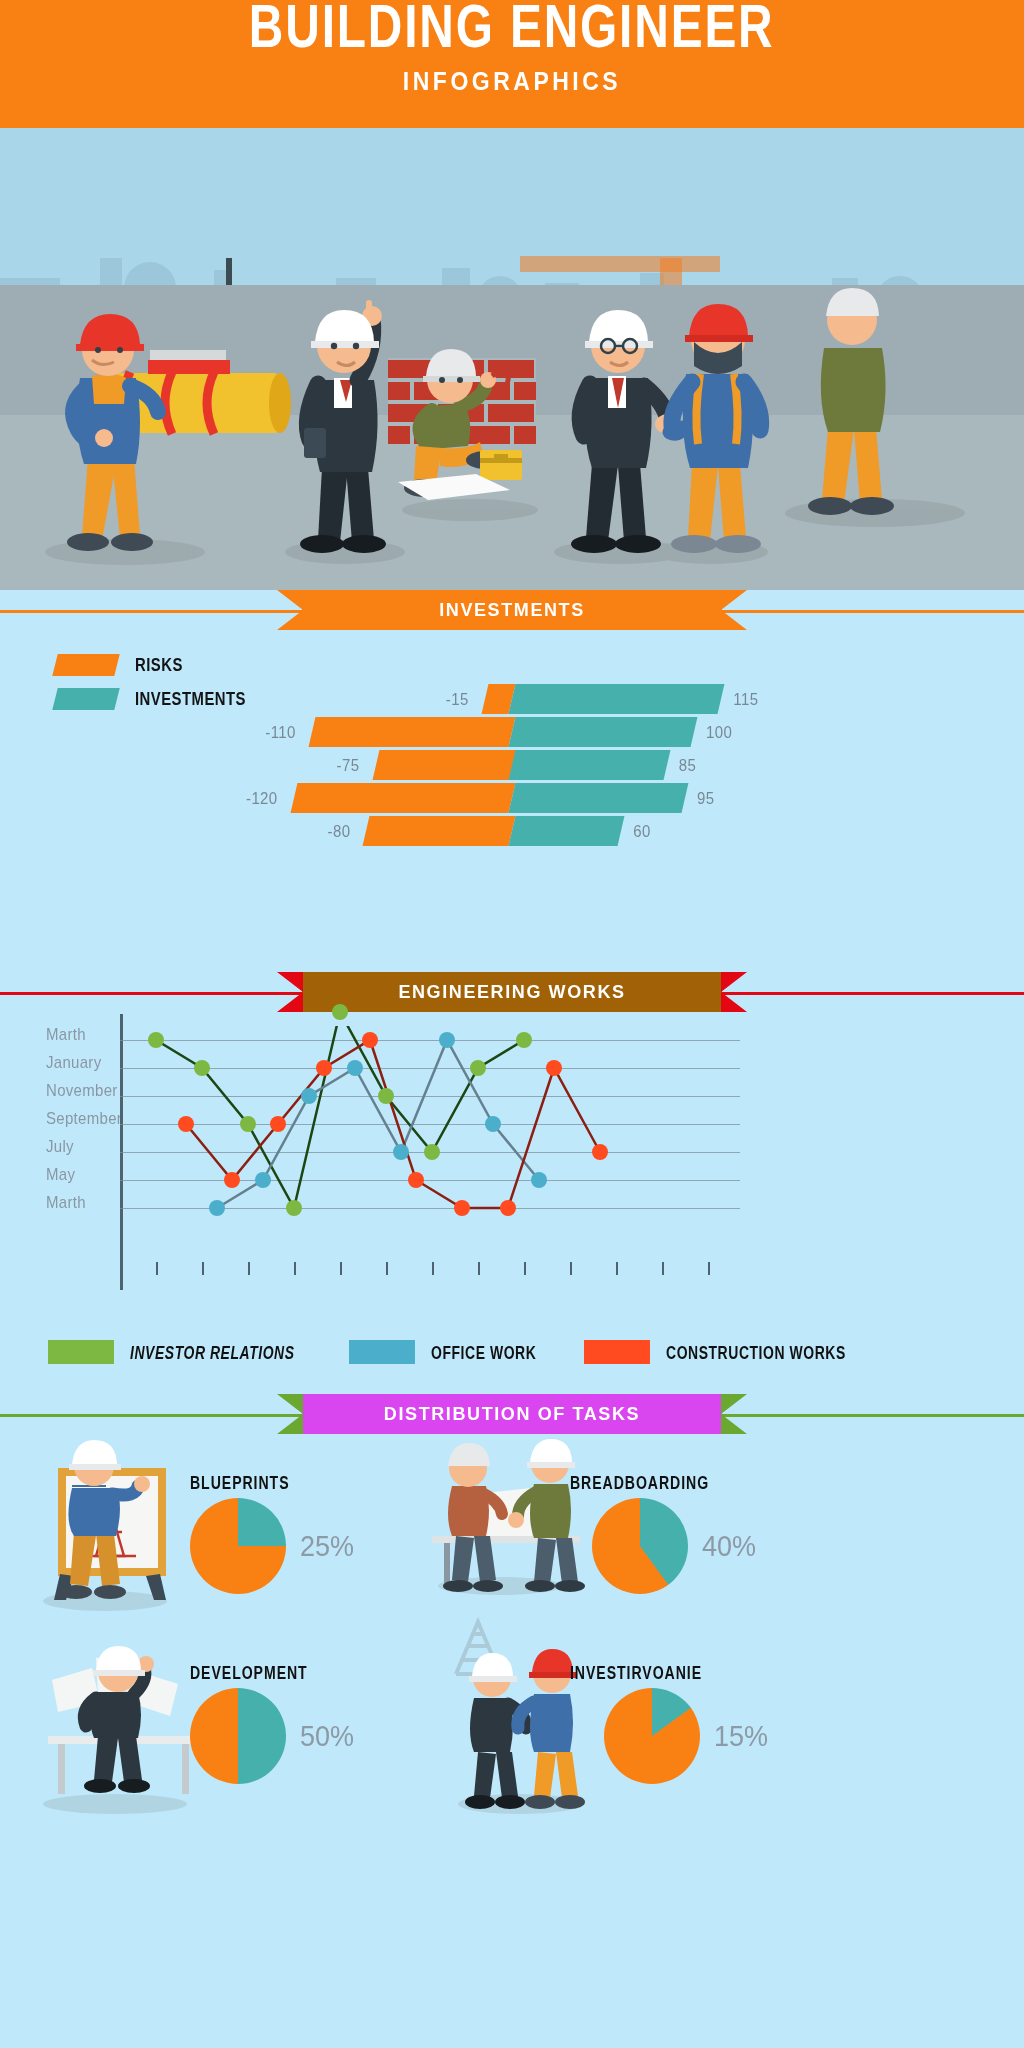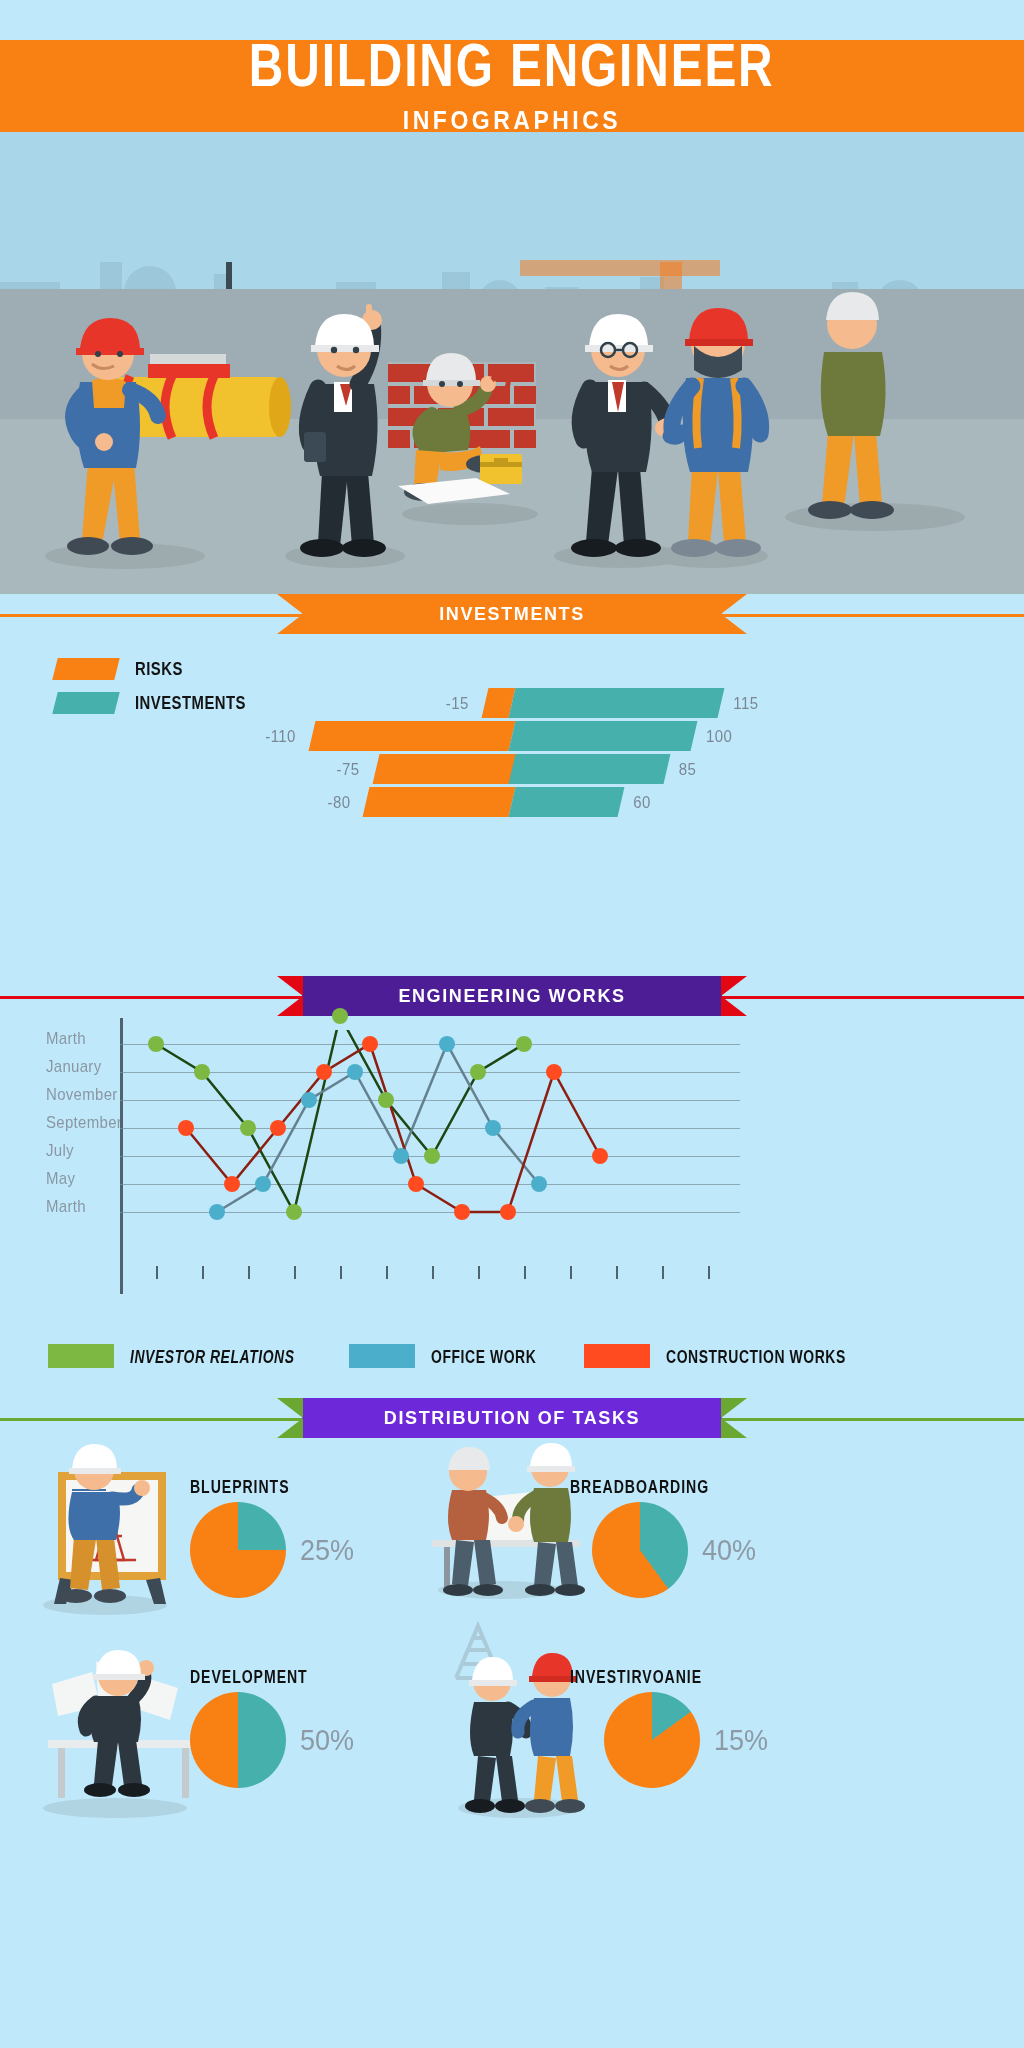--- a/index.html
+++ b/index.html
@@ -6,25 +6,24 @@
   body {
     width: 1024px; height: 2048px;
     font-family: "Liberation Sans", sans-serif;
     background: #bfe9fb;
     overflow: hidden;
     position: relative;
   }
 
   
   .header {
-    height: 92px; background: #f98012;
+    height: 128px; background: #f98012;
     display: flex; flex-direction: column;
-    align-items: center; justify-content: center;
+    align-items: center; justify-content: flex-start;
     position: relative;
-    margin-top: 40px;
   }
   .header h1 {
     color: #fff; font-size: 52px; font-weight: 700;
     letter-spacing: 2px; line-height: 1;
     transform: scaleX(0.92) scaleY(1.18);
     font-family: "Liberation Sans", sans-serif;
   }
   .header h2 {
     color: #fff; font-size: 23px; font-weight: 700;
     letter-spacing: 3.5px; margin-top: 16px;
@@ -359,31 +358,37 @@
         <div class="bar-lbl-neg" data-name="bar-label-negative" style="right: calc(50% + 216.2px);">-110</div>
         <div class="bar-lbl-pos" data-name="bar-label-positive" style="left: calc(50% + 194px);">100</div>
       </div>
       <div class="bar-row" data-name="bar-row">
         <div class="bar-neg" data-name="bar-segment-risks" style="width: 136.5px; background: rgb(249, 128, 18);"></div>
         <div class="bar-pos" data-name="bar-segment-investments" style="width: 154.7px; background: rgb(69, 176, 172);"></div>
         <div class="bar-lbl-neg" data-name="bar-label-negative" style="right: calc(50% + 152.5px);">-75</div>
         <div class="bar-lbl-pos" data-name="bar-label-positive" style="left: calc(50% + 166.7px);">85</div>
       </div>
       <div class="bar-row" data-name="bar-row">
+        <div class="bar-neg" data-name="bar-segment-risks" style="width: 218.4px; background: rgb(249, 128, 18);"></div>
+        <div class="bar-pos" data-name="bar-segment-investments" style="width: 172.9px; background: rgb(69, 176, 172);"></div>
+        <div class="bar-lbl-neg" data-name="bar-label-negative" style="right: calc(50% + 234.4px);">-120</div>
+        <div class="bar-lbl-pos" data-name="bar-label-positive" style="left: calc(50% + 184.9px);">95</div>
+      </div>
+      <div class="bar-row" data-name="bar-row">
         <div class="bar-neg" data-name="bar-segment-risks" style="width: 145.6px; background: rgb(249, 128, 18);"></div>
         <div class="bar-pos" data-name="bar-segment-investments" style="width: 109.2px; background: rgb(69, 176, 172);"></div>
         <div class="bar-lbl-neg" data-name="bar-label-negative" style="right: calc(50% + 161.6px);">-80</div>
         <div class="bar-lbl-pos" data-name="bar-label-positive" style="left: calc(50% + 121.2px);">60</div>
       </div>
     </div>
 </div>
 
 <div class="banner-wrap" data-name="section-banner-engineering">
   <div class="banner-line" data-name="banner-line" style="background: rgb(227, 6, 19);"></div>
-  <div class="banner" data-name="banner-label-engineering" style="background: #4c1d95;">ENGINEERING WORKS</div>
+  <div class="banner" data-name="banner-label-engineering" style="background: #a16207;">ENGINEERING WORKS</div>
 </div>
 
 <div class="line-section" data-name="engineering-line-chart">
   <div class="ylabels" id="ylabels" data-name="y-axis-labels">
       <div class="ylab" data-name="y-axis-tick-label">Marth</div>
       <div class="ylab" data-name="y-axis-tick-label">January</div>
       <div class="ylab" data-name="y-axis-tick-label">November</div>
       <div class="ylab" data-name="y-axis-tick-label">September</div>
       <div class="ylab" data-name="y-axis-tick-label">July</div>
       <div class="ylab" data-name="y-axis-tick-label">May</div>
@@ -455,21 +460,21 @@
       </div>
       <div class="ll-item" data-name="legend-item-construction-works" style="margin-left: 40px;">
         <div class="ll-key" data-name="legend-swatch" style="background: rgb(255, 75, 31);"></div>
         <div class="ll-label" data-name="legend-label">CONSTRUCTION WORKS</div>
       </div>
     </div>
 </div>
 
 <div class="banner-wrap" data-name="section-banner-tasks">
   <div class="banner-line" data-name="banner-line" style="background: rgb(106, 168, 50);"></div>
-  <div class="banner" data-name="banner-label-tasks" style="background: #6d28d9;">DISTRIBUTION OF TASKS</div>
+  <div class="banner" data-name="banner-label-tasks" style="background: #d946ef;">DISTRIBUTION OF TASKS</div>
 </div>
 
 <div class="tasks" data-name="distribution-of-tasks">
 
   <svg class="scene" width="1024" height="420" data-name="tasks-illustrations-svg">
     <g fill="#a9c6d4" opacity=".6">
       <ellipse cx="105" cy="165" rx="62" ry="10"></ellipse>
       <ellipse cx="500" cy="150" rx="62" ry="9"></ellipse>
       <ellipse cx="115" cy="368" rx="72" ry="10"></ellipse>
       <ellipse cx="520" cy="368" rx="62" ry="10"></ellipse>

